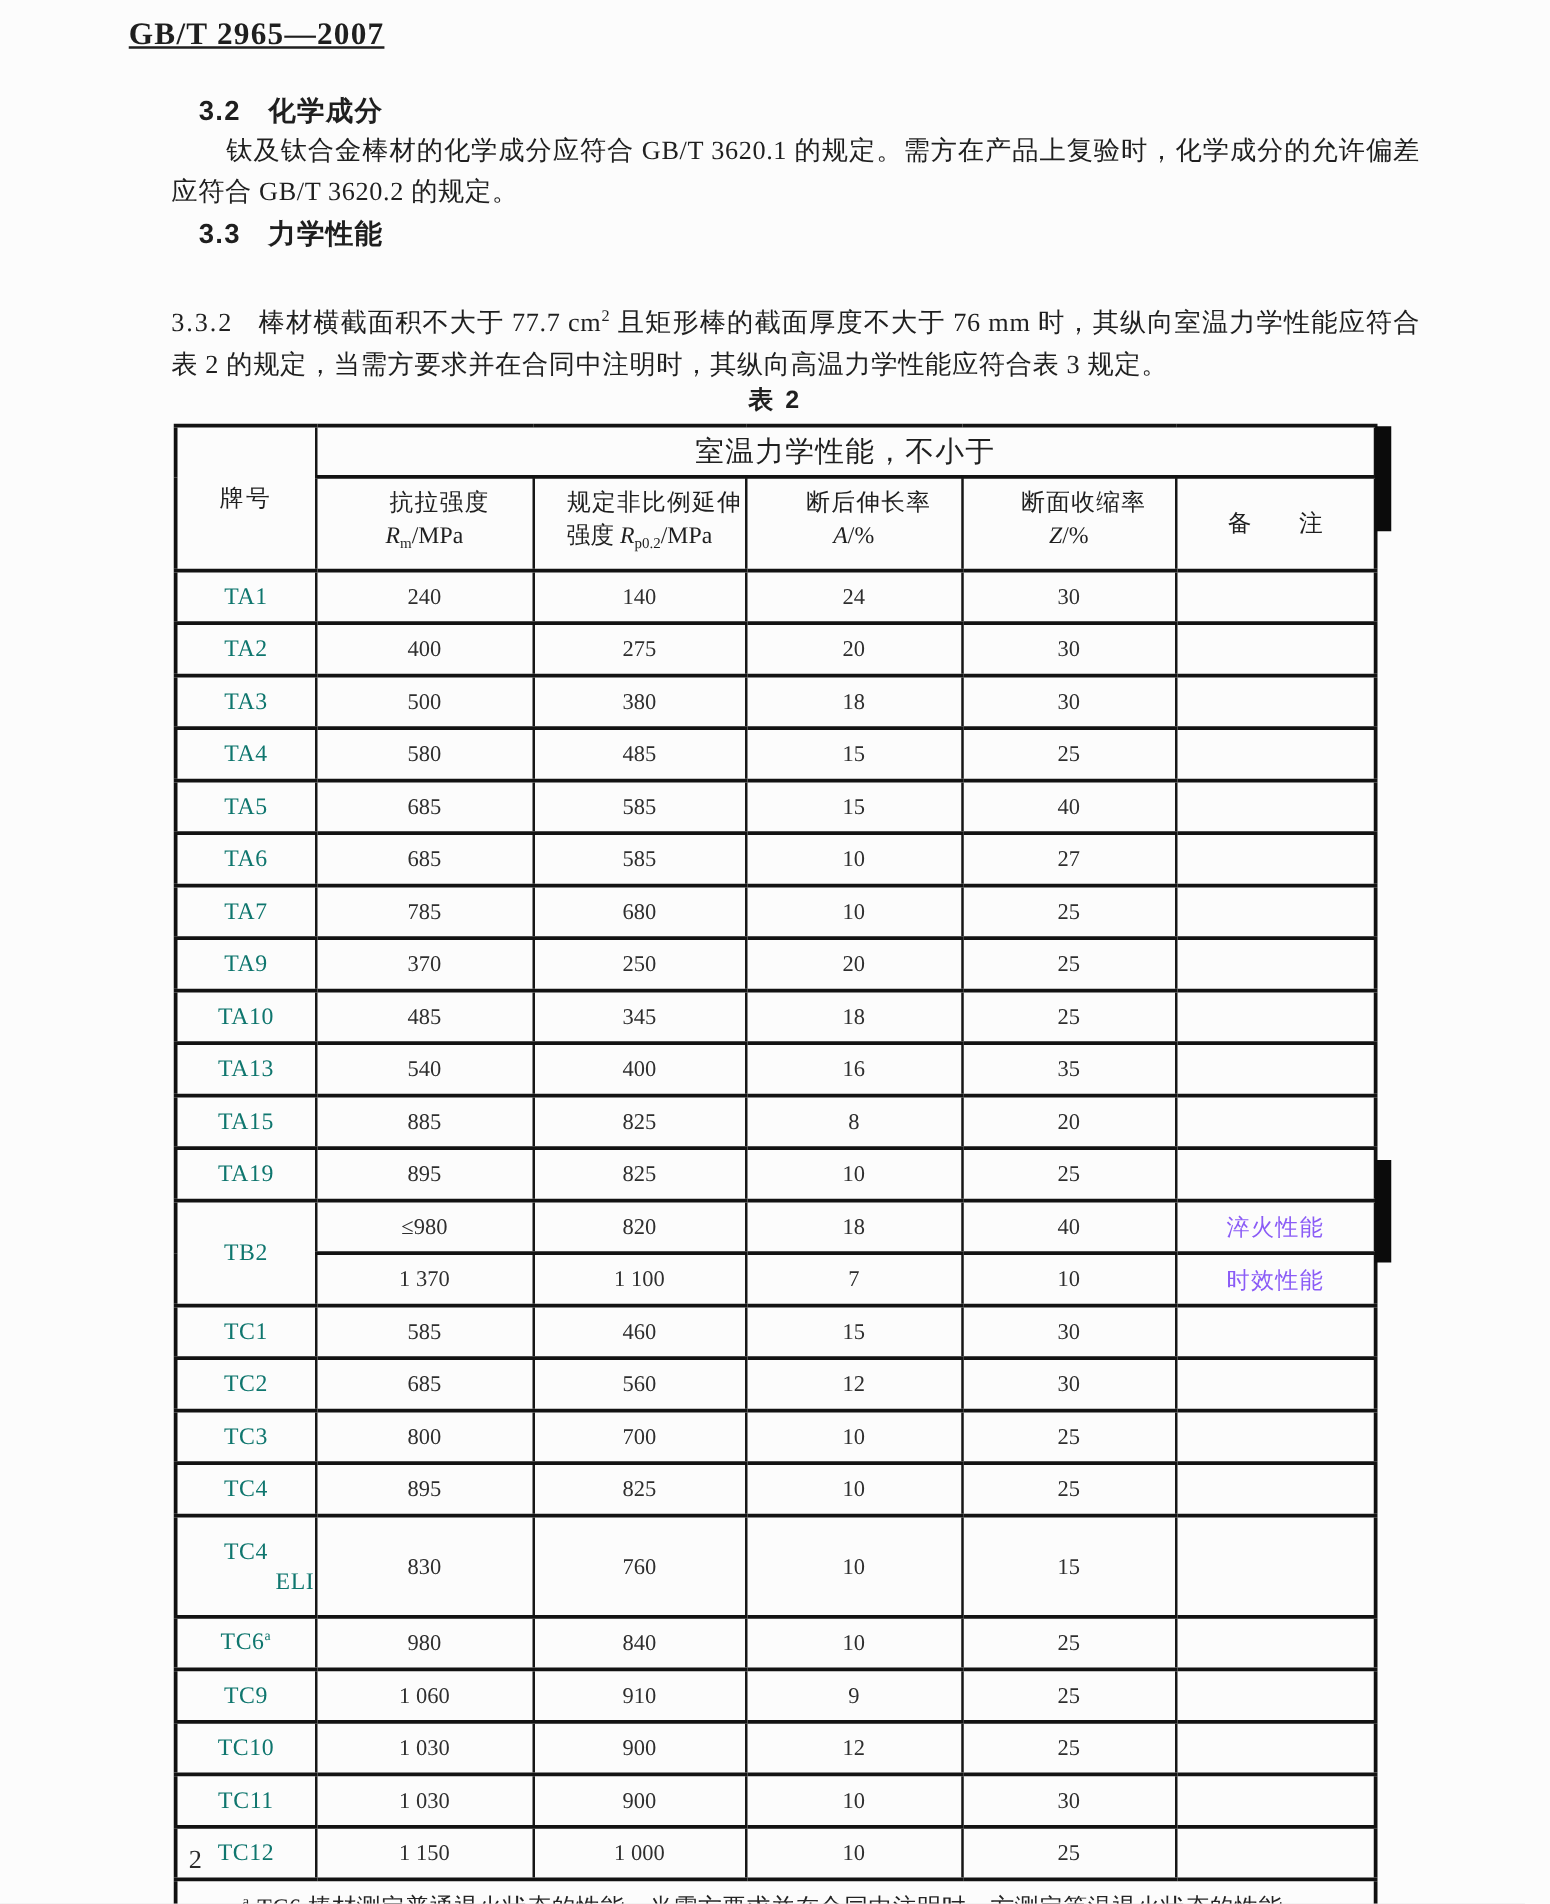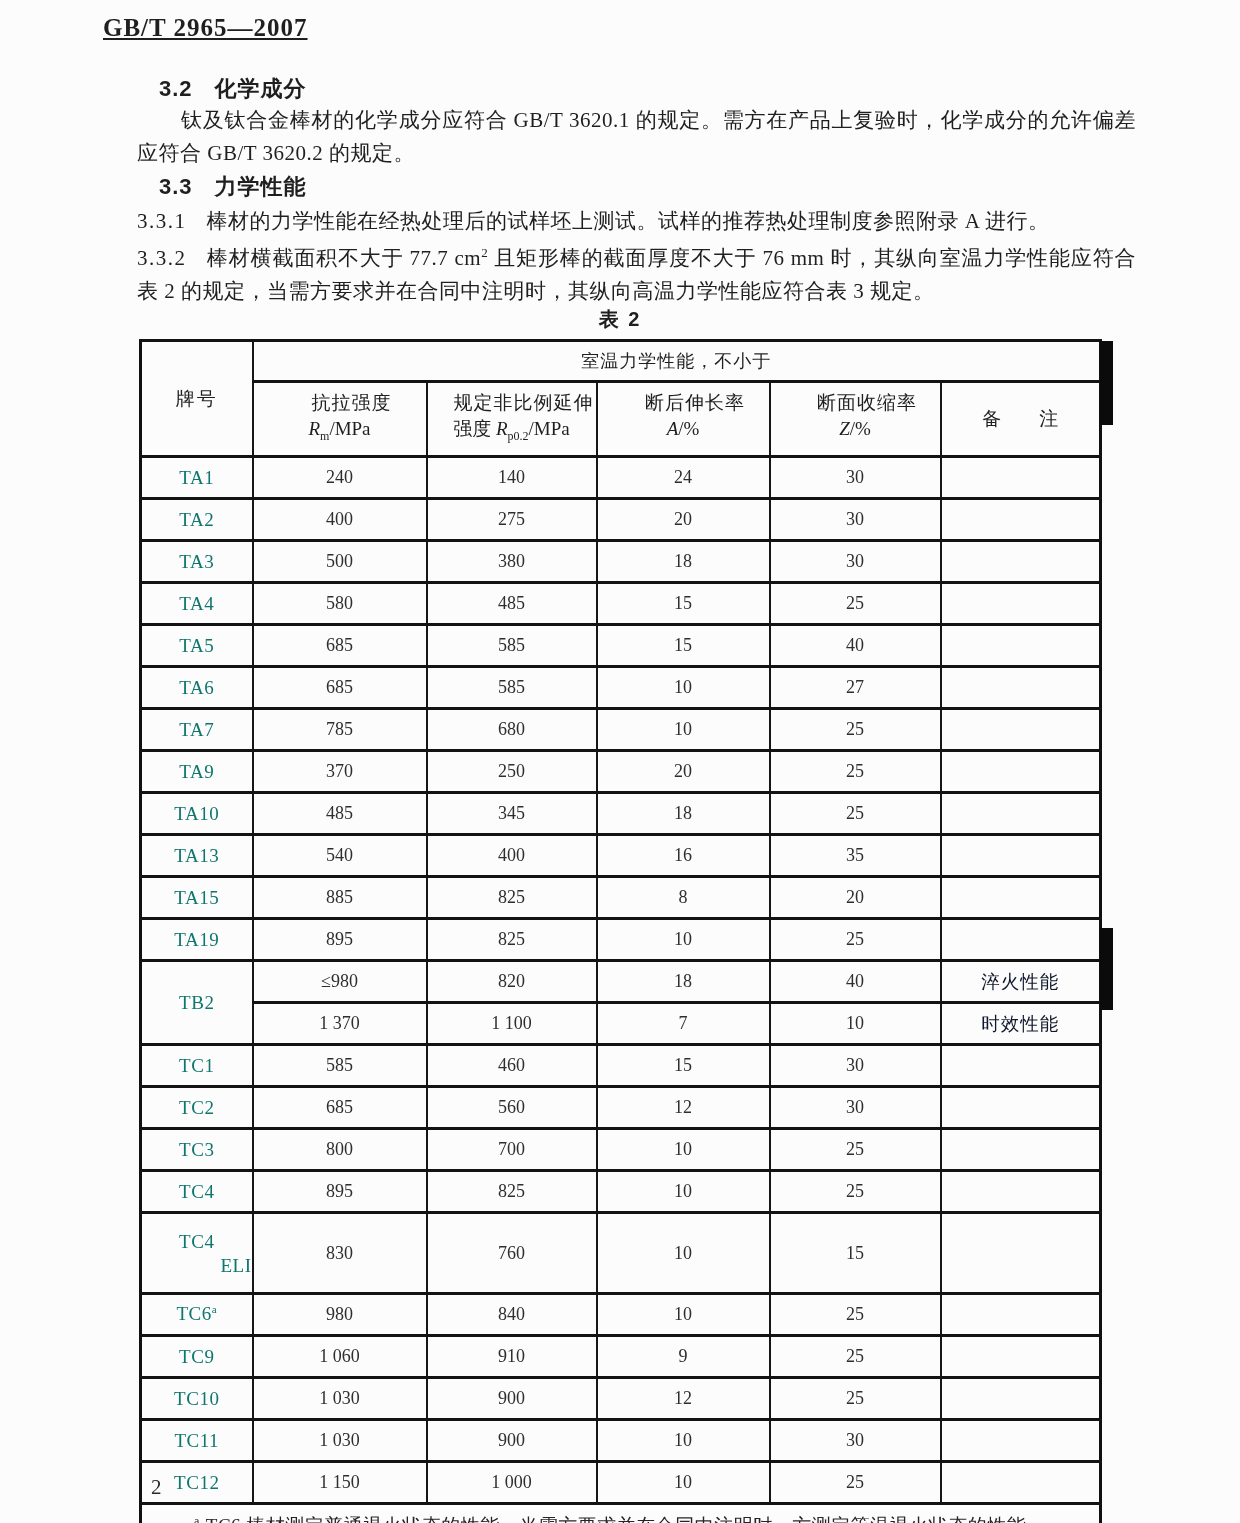--- a/index.html
+++ b/index.html
@@ -45,31 +45,31 @@
   table{
     border-collapse:collapse;width:100%;table-layout:fixed;
     border:3px solid #101010;
   }
   th,td{
     border-left:2px solid #161616;border-right:2px solid #161616;
     border-top:3px solid #131313;border-bottom:3px solid #131313;
     text-align:center;vertical-align:middle;
     padding:0;font-weight:normal;
   }
-  .span-h{height:38px;font-size:18px;letter-spacing:1px;}
+  .span-h{height:38px;font-size:23px;letter-spacing:1px;}
   .grade-h{font-size:19px;letter-spacing:2px;}
   thead tr.hdr2 th{height:72px;font-size:19px;}
   .h1{line-height:26px;letter-spacing:1px;padding-left:24px;}
   .h2{line-height:26px;font-size:19px;}
   .sym{font-family:"Liberation Serif","DejaVu Serif",serif;font-style:italic;}
   .ssub{font-size:12px;}
   .remark-h{font-size:19px;}
   tbody td{height:39px;font-size:18px;color:#2e2e2e;}
   tbody td.grade{font-size:19px;color:#0f766e;letter-spacing:0.5px;}
-  tbody td.remark{font-size:18.5px;letter-spacing:1px;color:#0f172a;}
+  tbody td.remark{font-size:18.5px;letter-spacing:1px;color:#8b5cf6;}
   tbody tr.tall td{height:78px;}
   td.grade .grade2{text-align:right;padding-left:3px;line-height:22px;}
   td.grade div{line-height:26px;}
   td.grade sup{font-size:11px;}
   tfoot td{height:42px;text-align:left;padding-left:52px;font-size:19px;letter-spacing:0.5px;color:#242424;}
   .fn-sup{font-size:12px;margin-right:6px;}
   .artifact{position:absolute;background:#0b0b0b;}
   .bar1{left:1100px;top:341px;width:13px;height:84px;}
   .bar2{left:1100px;top:928px;width:13px;height:82px;}
   .page-num{position:absolute;left:151px;top:1475px;font-size:21px;color:#2a2a2a;}
@@ -84,23 +84,20 @@
   <div class="sec-heading s32">
     <span class="sec-num">3.2</span><span class="sec-title">化学成分</span>
   </div>
 
   <p class="para p32">钛及钛合金棒材的化学成分应符合 GB/T 3620.1 的规定。需方在产品上复验时，化学成分的允许偏差应符合 GB/T 3620.2 的规定。</p>
 
   <div class="sec-heading s33">
     <span class="sec-num">3.3</span><span class="sec-title">力学性能</span>
   </div>
 
-  <p class="para c331">
-    <span class="cnum">3.3.1</span><span>棒材的力学性能在经热处理后的试样坯上测试。试样的推荐热处理制度参照附录 A 进行。</span>
-  </p>
 
   <p class="para c332">
     <span class="cnum">3.3.2</span><span>棒材横截面积不大于 77.7 cm</span><sup>2</sup><span> 且矩形棒的截面厚度不大于 76 mm 时，其纵向室温力学性能应符合表 2 的规定，当需方要求并在合同中注明时，其纵向高温力学性能应符合表 3 规定。</span>
   </p>
 
   <div class="tbl-caption">表 2</div>
 
   <div class="tbl-wrap">
     <table>
       <colgroup>

